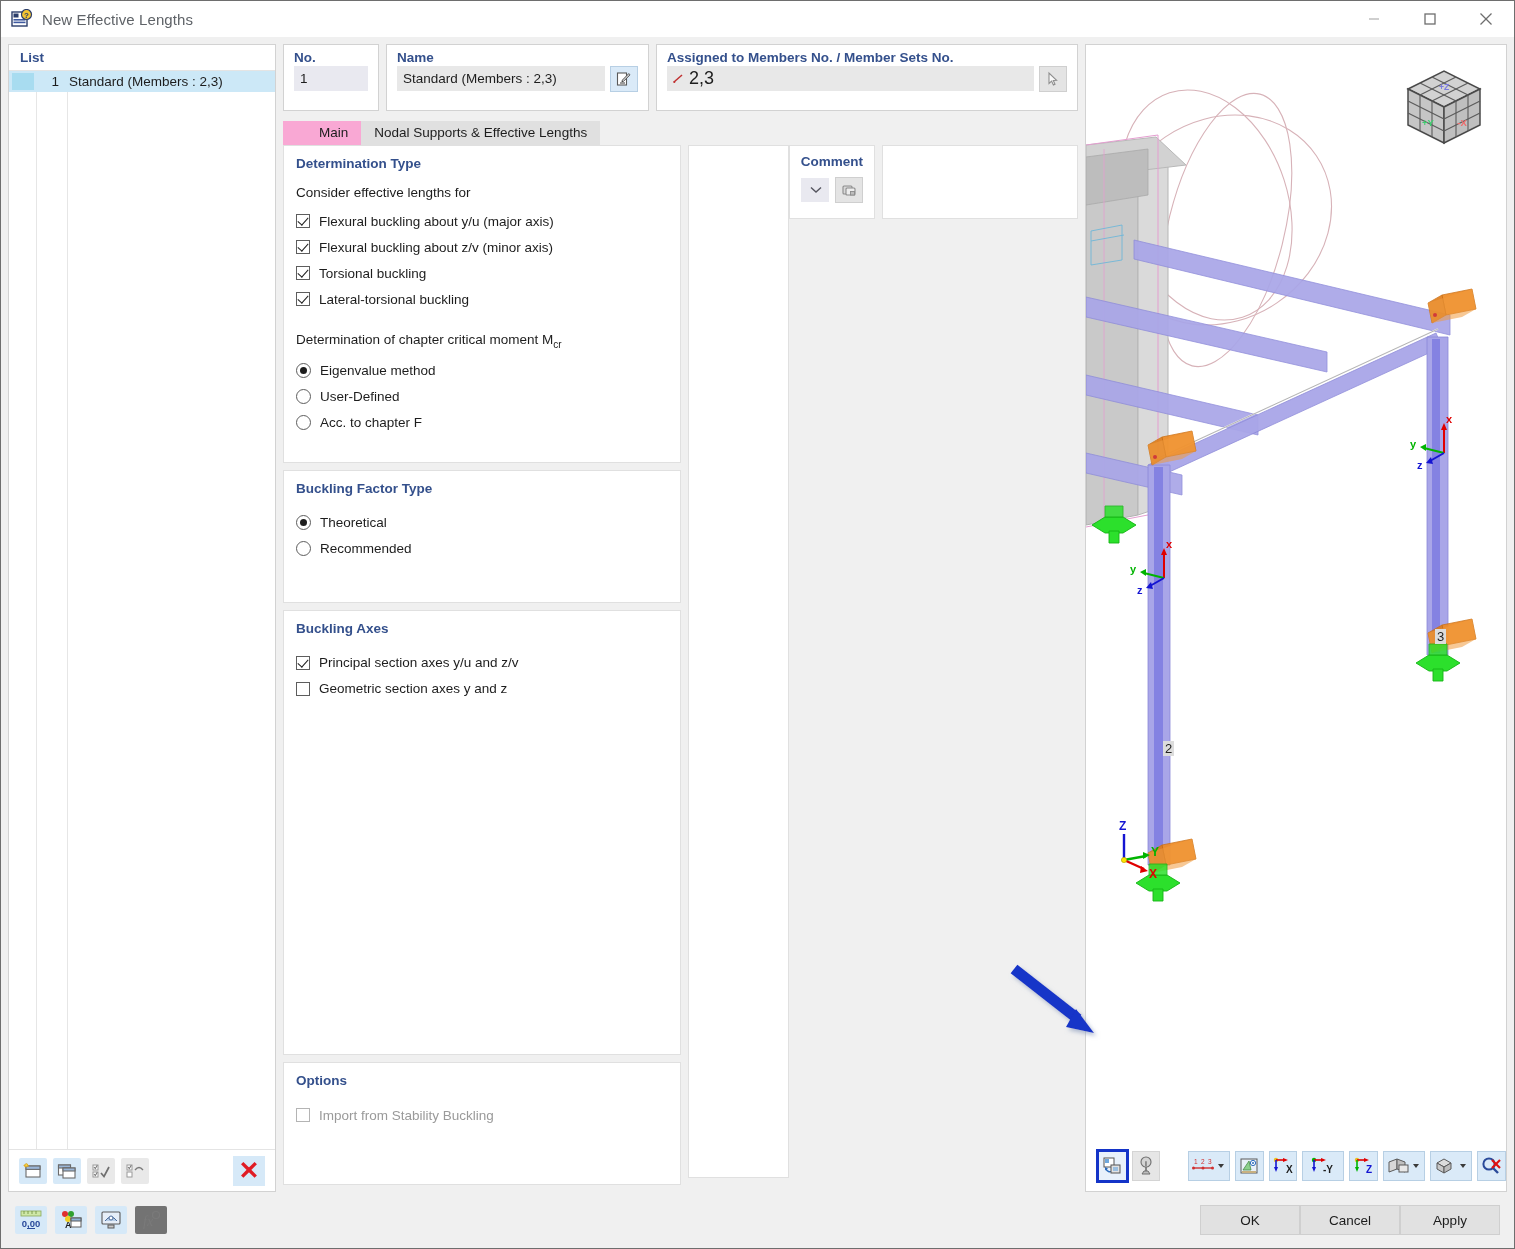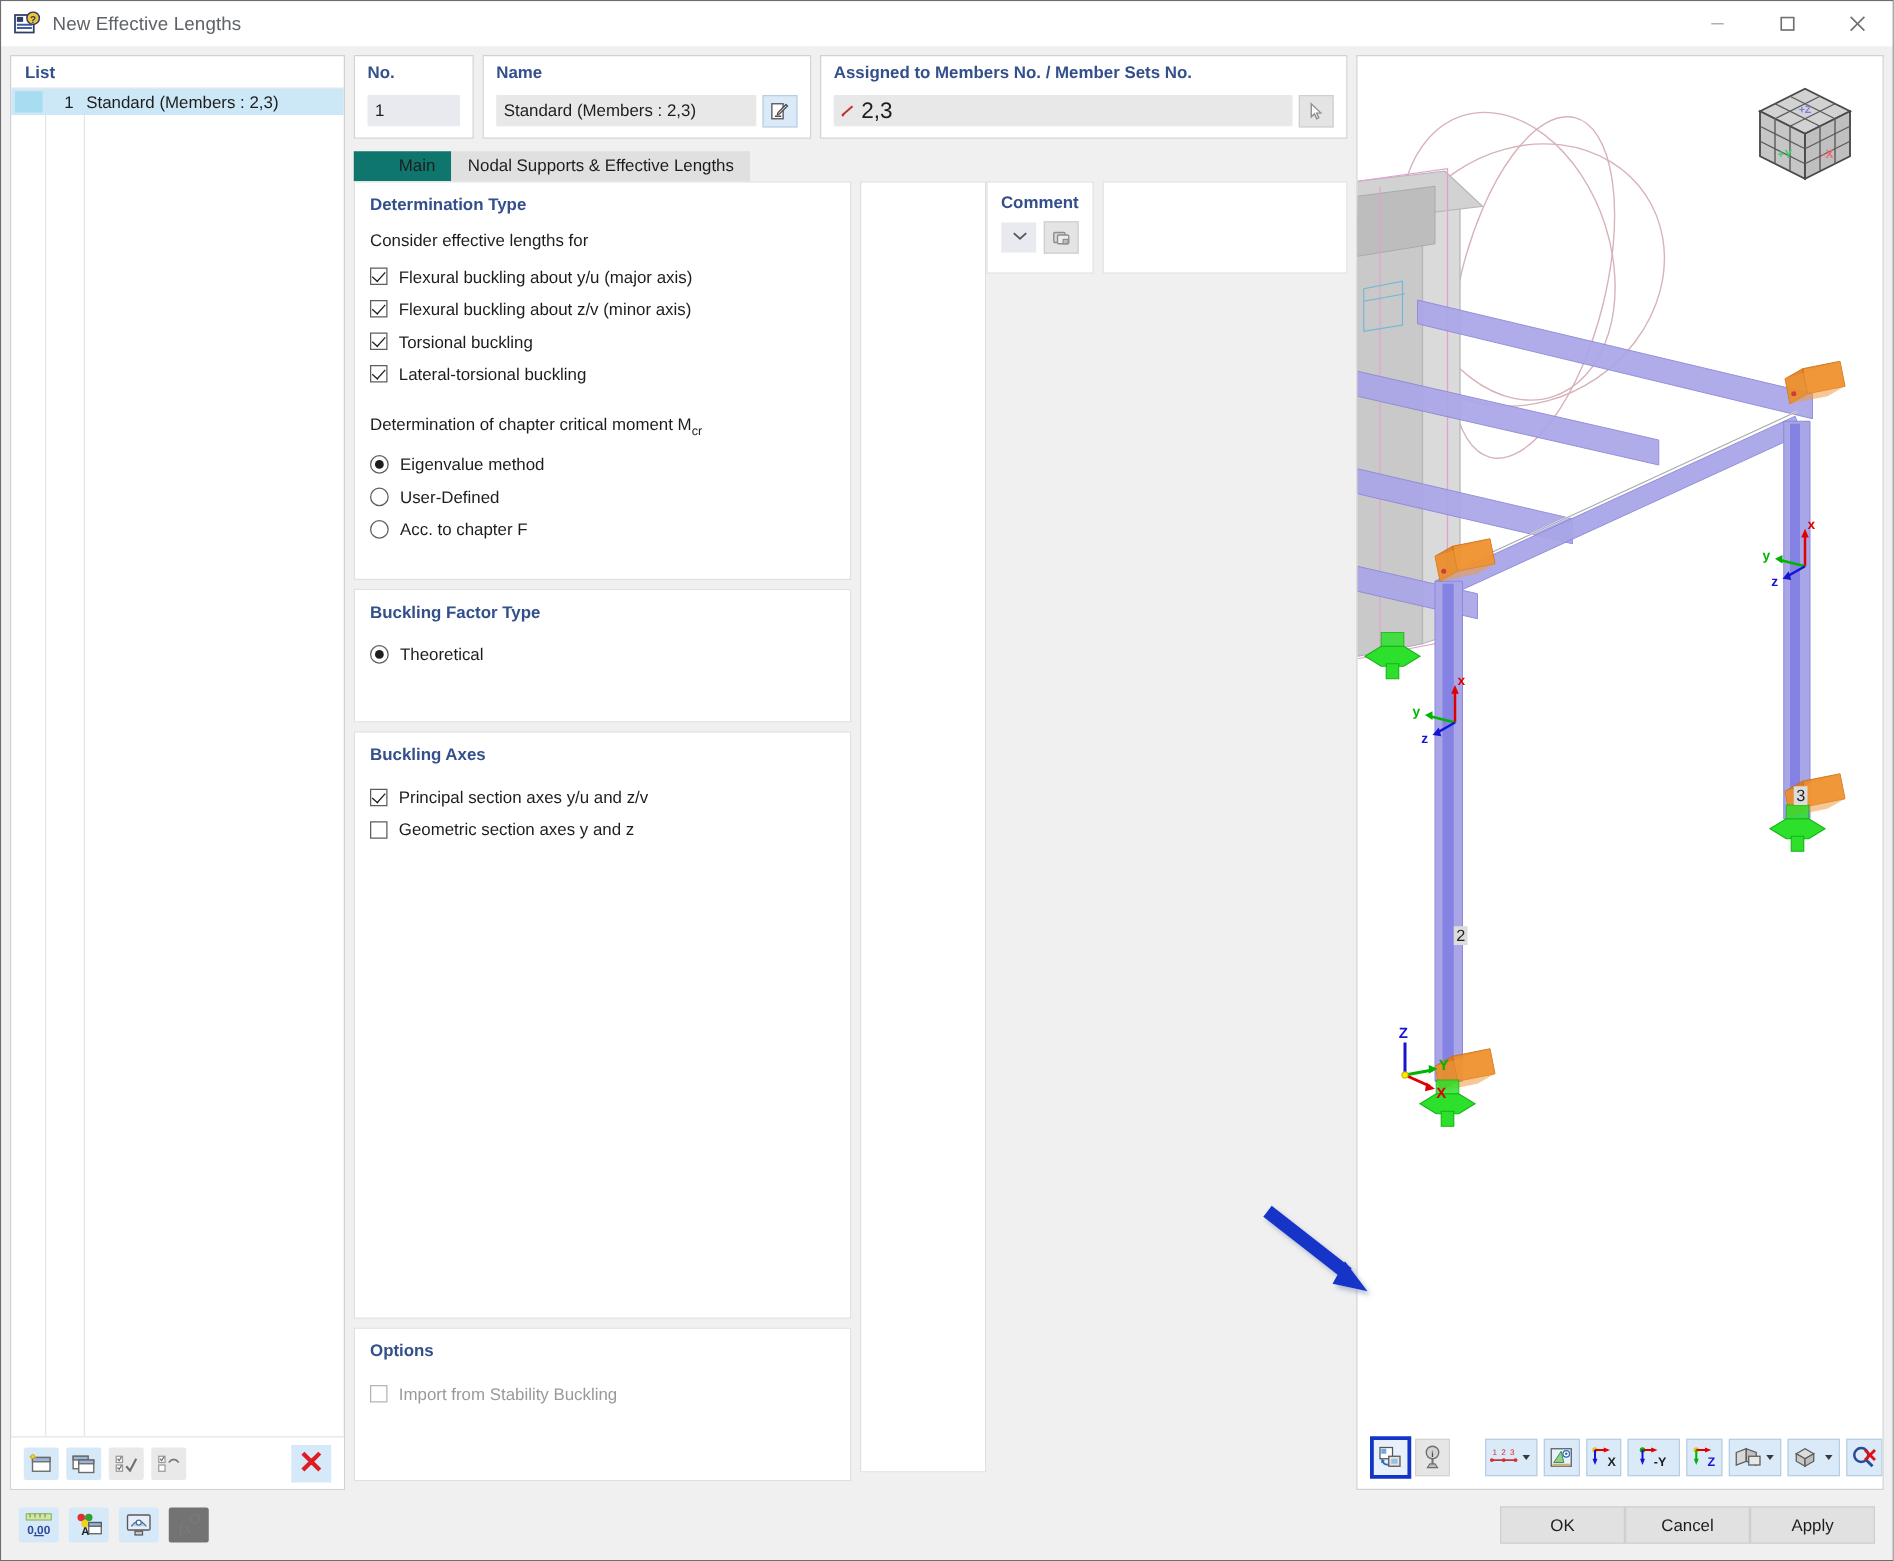--- a/index.html
+++ b/index.html
@@ -103,21 +103,21 @@
   
   .center-col { flex: 1; display: flex; flex-direction: column; min-width: 0; }
 
   
   .header-row { display: flex; gap: 7px; height: 67px; min-height: 67px; }
   .fieldbox {
     background: #ffffff; border: 1px solid #d2d2d2;
     padding: 5px 10px 0 10px; display: flex; flex-direction: column;
   }
   .fieldbox .flabel {
-    font-weight: bold; font-size: 13.5px; color: #34508c; margin-bottom: 11px;
+    font-weight: bold; font-size: 13.5px; color: #34508c; margin-bottom: 1px;
   }
   .field-no { width: 96px; }
   .field-name { flex: 1; min-width: 0; }
   .field-assigned { width: 422px; min-width: 422px; }
   .frow { display: flex; align-items: stretch; gap: 5px; }
   .inp {
     height: 25px; background: #e9e9f0; border: none; outline: none;
     font-family: "Liberation Sans", sans-serif; font-size: 13.5px; color: #1d1d1d;
     padding: 0 6px; width: 100%;
   }
@@ -130,21 +130,21 @@
   .sq-btn.gray { background: #e4e4e4; border-color: #cfcfcf; }
   .assigned-val { display: flex; align-items: center; gap: 5px; padding-left: 6px;
     height: 25px; background: #e8e8e8; width: 100%; font-size: 18px; }
 
   
   .tabstrip { display: flex; align-items: flex-end; height: 28px; min-height: 28px; margin-top: 6px; }
   .tab {
     padding: 5px 13px 6px 13px; font-size: 13.5px; line-height: 1;
     background: #e0e0e0; color: #1d1d1d;
   }
-  .tab.active { background: #0f766e; padding-left: 36px; }
+  .tab.active { background: #f9a8d4; padding-left: 36px; }
 
   
   .content-area {
     flex: 1; display: flex; gap: 7px; min-height: 0; padding-bottom: 7px;
   }
   .left-forms { width: 398px; min-width: 398px; display: flex; flex-direction: column; }
   .mid-blank { flex: 1; min-width: 0; display: flex; flex-direction: row; }
 
   .group {
     background: #ffffff; border: 1px solid #e0e0e0;
@@ -410,20 +410,24 @@
               <span class="rbtn"></span>
               <span>Acc. to chapter F</span>
             </div>
           </div>
 
           <div class="group">
             <div class="group-title">Buckling Factor Type</div>
             <div class="rad-row">
               <span class="rbtn sel"></span>
               <span>Theoretical</span>
+            </div>
+            <div class="rad-row">
+              <span class="rbtn"></span>
+              <span>Recommended</span>
             </div>
             <div style="height:14px"></div>
           </div>
 
           <div class="group grow">
             <div class="group-title">Buckling Axes</div>
             <div class="chk-row">
               <span class="cbox checked"></span>
               <span>Principal section axes y/u and z/v</span>
             </div>

